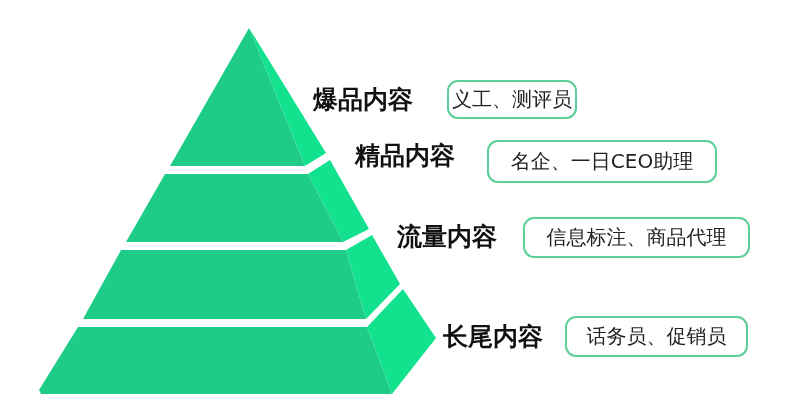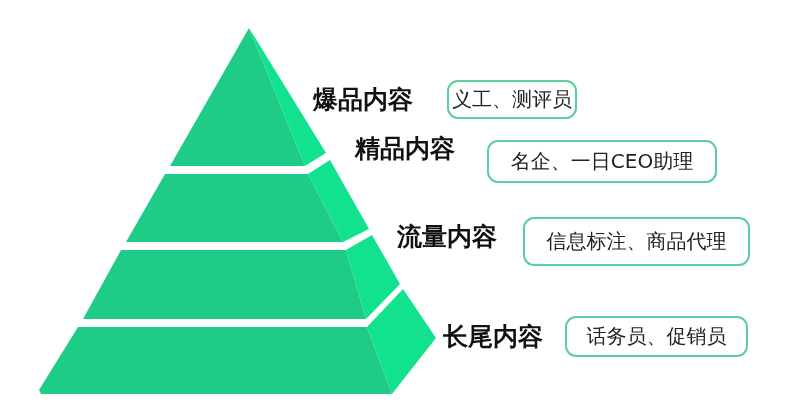--- a/index.html
+++ b/index.html
@@ -69,26 +69,26 @@
     <polygon points="78,327 367,327 392,394 41,394 39,390" fill="#1ecc88"></polygon>
     <polygon points="367,327 403,289 436,338 392,394" fill="#12e18d"></polygon>
   </g>
 </svg>
 
 <div class="tier-label" style="left:313px; top:85px;">爆品内容</div>
 <div class="tag-box" style="left:447px; top:64px; width:130px; height:39px;margin-top:16px;">
   <span>义工、测评员</span>
 </div>
 
-<div class="tier-label" style="left:355px; top:134px;">精品内容</div>
+<div class="tier-label" style="left:355px; top:141px;">精品内容</div>
 <div class="tag-box" style="left:487px; top:140px; width:230px; height:43px;">
   <span>名企、一日CEO助理</span>
 </div>
 
 <div class="tier-label" style="left:397px; top:222px;">流量内容</div>
-<div class="tag-box" style="left:523px; top:217px; width:227px; height:49px;">
+<div class="tag-box" style="left:523px; top:217px; width:227px; height:41px;">
   <span>信息标注、商品代理</span>
 </div>
 
 <div class="tier-label" style="left:443px; top:306px;margin-top:16px;">长尾内容</div>
 <div class="tag-box" style="left:565px; top:316px; width:183px; height:41px;">
   <span>话务员、促销员</span>
 </div>
 
 </body></html>

